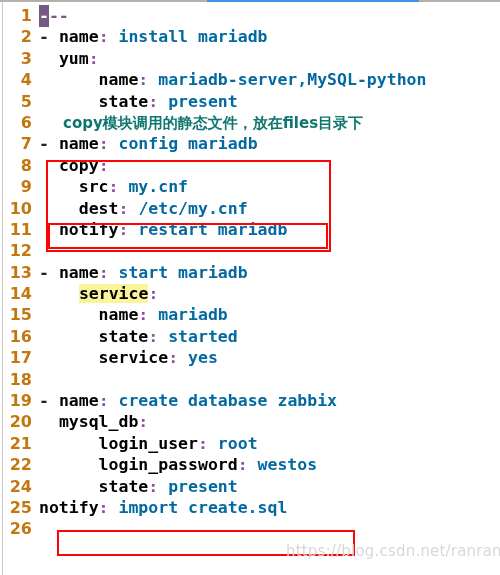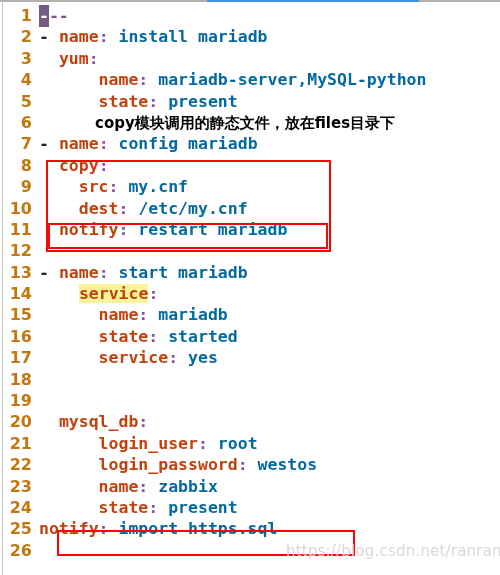--- a/index.html
+++ b/index.html
@@ -76,43 +76,42 @@
     font-weight: bold;
     font-family: "DejaVu Sans", "Liberation Sans", sans-serif;
   }
 
   .code {
     position: absolute;
     left: 39px;
     white-space: pre;
   }
 
-  .k    { color: #c2410c; }
+  .k    { color: #000000; }
   .c    { color: #8b4f9e; }
   .v    { color: #0369a1; }
   .d    { color: #232323; }
   .hl   { background: #faf49a; margin-left: 20px; }
 
   .cursor {
     background: #745a84;
     color: #ffffff;
     padding: 1px 0 2px 0;
   }
   .cur-dash { color: #745a84; }
 
   .cn-note {
     position: absolute;
     left: 63px;
-    color: #000000;
+    color: #0f766e;
     font-family: "DejaVu Sans", "Liberation Sans", sans-serif;
     font-size: 15px;
     font-weight: bold;
     letter-spacing: 0px;
     white-space: pre;
-    margin-left: 32px;
   }
 
   .redbox {
     position: absolute;
     border: 2px solid #fc0505;
     box-sizing: border-box;
     pointer-events: none;
   }
   #redbox-copy-outer { left: 46px;  top: 158px; width: 285px; height: 92px; }
   #redbox-notify-1   { left: 48px;  top: 221px; width: 280px; height: 26px; }
@@ -149,27 +148,26 @@
       <div class="line"><span class="lineno">9</span><span class="code"><span>    </span><span class="k">src</span><span class="c">:</span><span> </span><span class="v">my.cnf</span></span></div>
       <div class="line"><span class="lineno">10</span><span class="code"><span>    </span><span class="k">dest</span><span class="c">:</span><span> </span><span class="v">/etc/my.cnf</span></span></div>
       <div class="line"><span class="lineno">11</span><span class="code"><span>  </span><span class="k">notify</span><span class="c">:</span><span> </span><span class="v">restart mariadb</span></span></div>
       <div class="line"><span class="lineno">12</span><span class="code"></span></div>
       <div class="line"><span class="lineno">13</span><span class="code"><span class="d">- </span><span class="k">name</span><span class="c">:</span><span> </span><span class="v">start mariadb</span></span></div>
       <div class="line"><span class="lineno">14</span><span class="code"><span>  </span><span class="k hl">service</span><span class="c">:</span></span></div>
       <div class="line"><span class="lineno">15</span><span class="code"><span>      </span><span class="k">name</span><span class="c">:</span><span> </span><span class="v">mariadb</span></span></div>
       <div class="line"><span class="lineno">16</span><span class="code"><span>      </span><span class="k">state</span><span class="c">:</span><span> </span><span class="v">started</span></span></div>
       <div class="line"><span class="lineno">17</span><span class="code"><span>      </span><span class="k">service</span><span class="c">:</span><span> </span><span class="v">yes</span></span></div>
       <div class="line"><span class="lineno">18</span><span class="code"></span></div>
-      <div class="line"><span class="lineno">19</span></div>
+      <div class="line"><span class="lineno">19</span><span class="code"><span class="d">- </span><span class="k">name</span><span class="c">:</span><span> </span><span class="v">create database zabbix</span></span></div>
       <div class="line"><span class="lineno">20</span><span class="code"><span>  </span><span class="k">mysql_db</span><span class="c">:</span></span></div>
       <div class="line"><span class="lineno">21</span><span class="code"><span>      </span><span class="k">login_user</span><span class="c">:</span><span> </span><span class="v">root</span></span></div>
       <div class="line"><span class="lineno">22</span><span class="code"><span>      </span><span class="k">login_password</span><span class="c">:</span><span> </span><span class="v">westos</span></span></div>
-      <div class="line"><span class="lineno">23</span><span class="code"><span>      </span><span class="k">name</span><span class="c">:</span><span> </span><span class="v">zabbix</span></span></div>
       <div class="line"><span class="lineno">24</span><span class="code"><span>      </span><span class="k">state</span><span class="c">:</span><span> </span><span class="v">present</span></span></div>
-      <div class="line"><span class="lineno">25</span><span class="code"><span class="k">notify</span><span class="c">:</span><span> </span><span class="v">import https.sql</span></span></div>
+      <div class="line"><span class="lineno">25</span><span class="code"><span class="k">notify</span><span class="c">:</span><span> </span><span class="v">import create.sql</span></span></div>
       <div class="line"><span class="lineno">26</span><span class="code"></span></div>
     </div>
 
   <div class="redbox" id="redbox-copy-outer"></div>
   <div class="redbox" id="redbox-notify-1"></div>
   <div class="redbox" id="redbox-notify-2"></div>
 
   <div id="watermark">https://blog.csdn.net/ranrancc_</div>
 </div>
 

